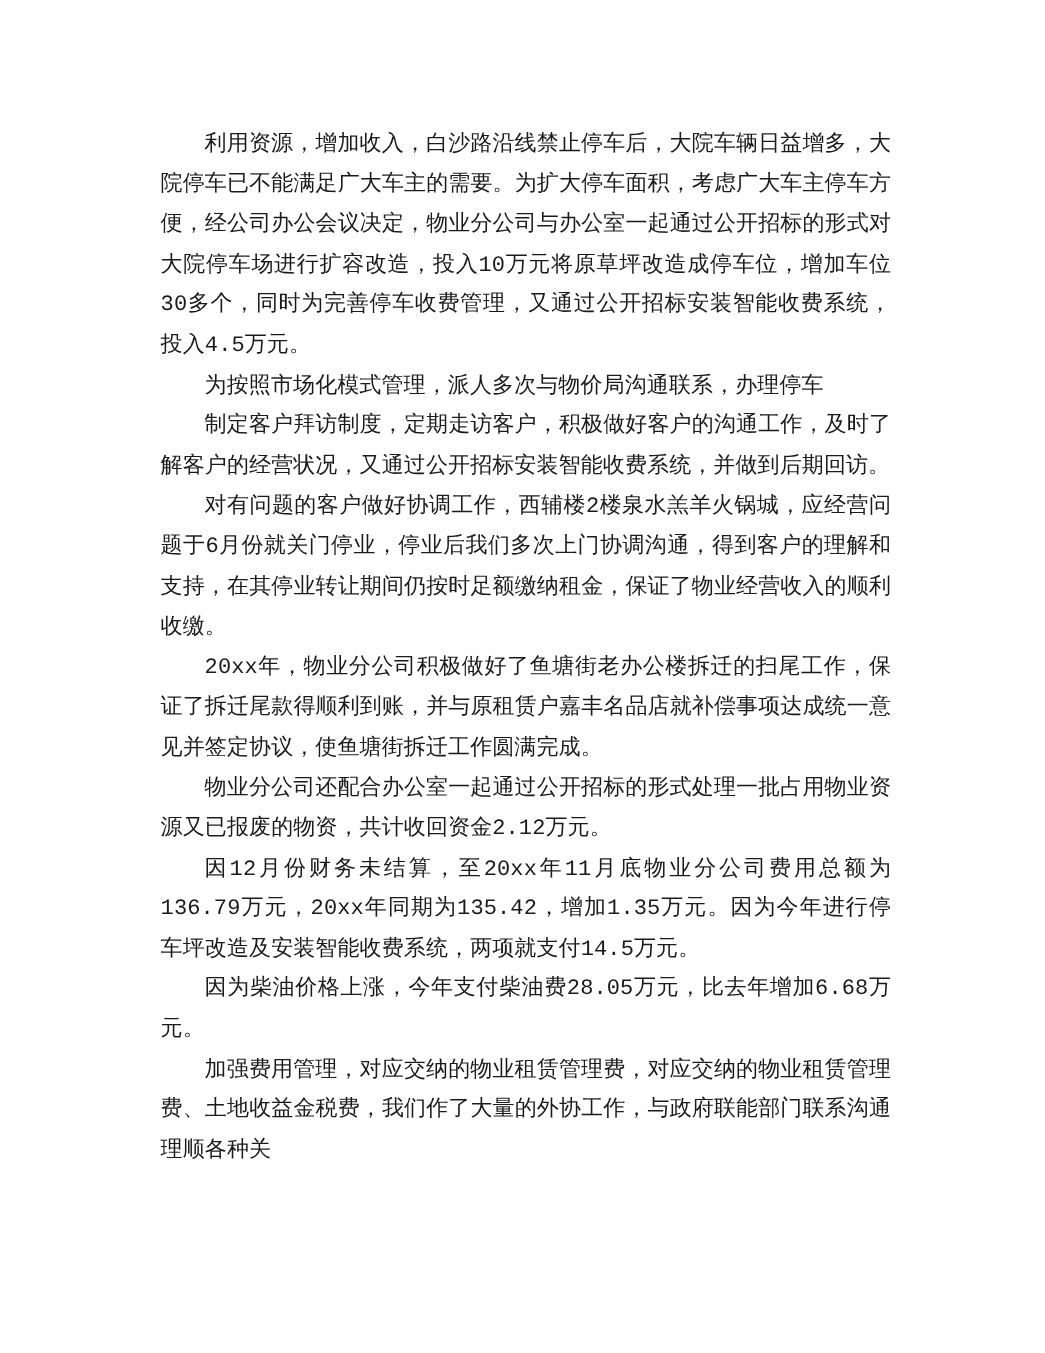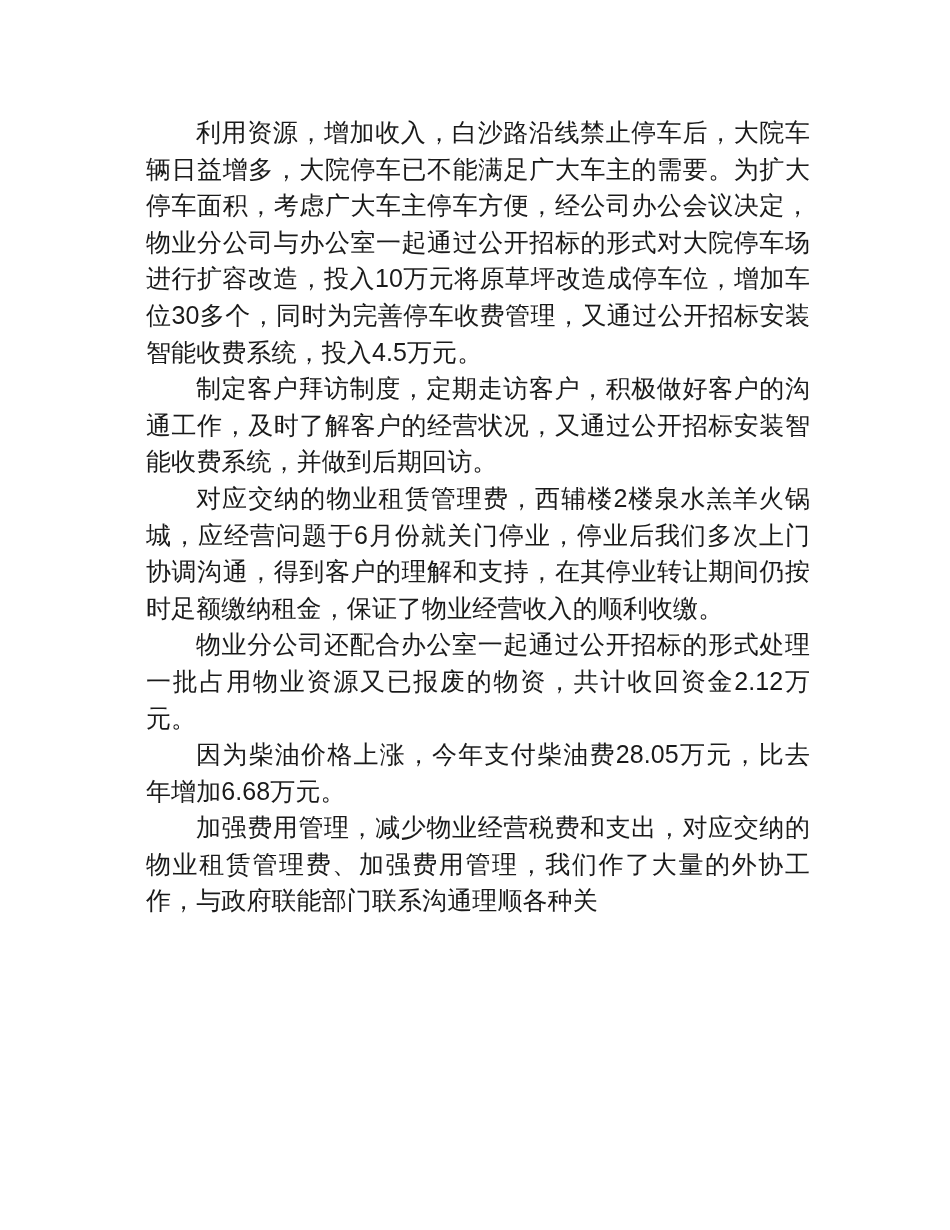--- a/index.html
+++ b/index.html
@@ -11,22 +11,22 @@
       width: 950px;
       height: 1230px;
       position: relative;
       overflow: hidden;
     }
     .page {
       position: absolute;
       left: 146px;
       top: 114px;
       width: 664px;
-      font-family: Liberation Sans, sans-serif;
-      font-size: 25px;
+      font-family: Liberation Mono, monospace;
+      font-size: 20px;
       line-height: 36.6px;
       color: #1a1a1a;
       letter-spacing: 0.1px;
     }
     .para {
       margin: 0;
       padding: 0;
       text-indent: 2em;
       text-align: justify;
       text-justify: inter-ideograph;
@@ -34,18 +34,21 @@
     }
     .para.heading {
       text-indent: 2em;
     }
   </style>
 </head>
 <body>
 
 <div class="page">
   <p class="para">利用资源，增加收入，白沙路沿线禁止停车后，大院车辆日益增多，大院停车已不能满足广大车主的需要。为扩大停车面积，考虑广大车主停车方便，经公司办公会议决定，物业分公司与办公室一起通过公开招标的形式对大院停车场进行扩容改造，投入10万元将原草坪改造成停车位，增加车位30多个，同时为完善停车收费管理，又通过公开招标安装智能收费系统，投入4.5万元。</p>
+  <p class="para">为按照市场化模式管理，派人多次与物价局沟通联系，办理停车</p>
   <p class="para">制定客户拜访制度，定期走访客户，积极做好客户的沟通工作，及时了解客户的经营状况，又通过公开招标安装智能收费系统，并做到后期回访。</p>
-  <p class="para">对应交纳的物业租赁管理费，西辅楼2楼泉水羔羊火锅城，应经营问题于6月份就关门停业，停业后我们多次上门协调沟通，得到客户的理解和支持，在其停业转让期间仍按时足额缴纳租金，保证了物业经营收入的顺利收缴。</p>
+  <p class="para">对有问题的客户做好协调工作，西辅楼2楼泉水羔羊火锅城，应经营问题于6月份就关门停业，停业后我们多次上门协调沟通，得到客户的理解和支持，在其停业转让期间仍按时足额缴纳租金，保证了物业经营收入的顺利收缴。</p>
+  <p class="para">20xx年，物业分公司积极做好了鱼塘街老办公楼拆迁的扫尾工作，保证了拆迁尾款得顺利到账，并与原租赁户嘉丰名品店就补偿事项达成统一意见并签定协议，使鱼塘街拆迁工作圆满完成。</p>
   <p class="para">物业分公司还配合办公室一起通过公开招标的形式处理一批占用物业资源又已报废的物资，共计收回资金2.12万元。</p>
+  <p class="para">因12月份财务未结算，至20xx年11月底物业分公司费用总额为136.79万元，20xx年同期为135.42，增加1.35万元。因为今年进行停车坪改造及安装智能收费系统，两项就支付14.5万元。</p>
   <p class="para">因为柴油价格上涨，今年支付柴油费28.05万元，比去年增加6.68万元。</p>
-  <p class="para">加强费用管理，减少物业经营税费和支出，对应交纳的物业租赁管理费、加强费用管理，我们作了大量的外协工作，与政府联能部门联系沟通理顺各种关</p>
+  <p class="para">加强费用管理，对应交纳的物业租赁管理费，对应交纳的物业租赁管理费、土地收益金税费，我们作了大量的外协工作，与政府联能部门联系沟通理顺各种关</p>
 </div>
 
 </body></html>

